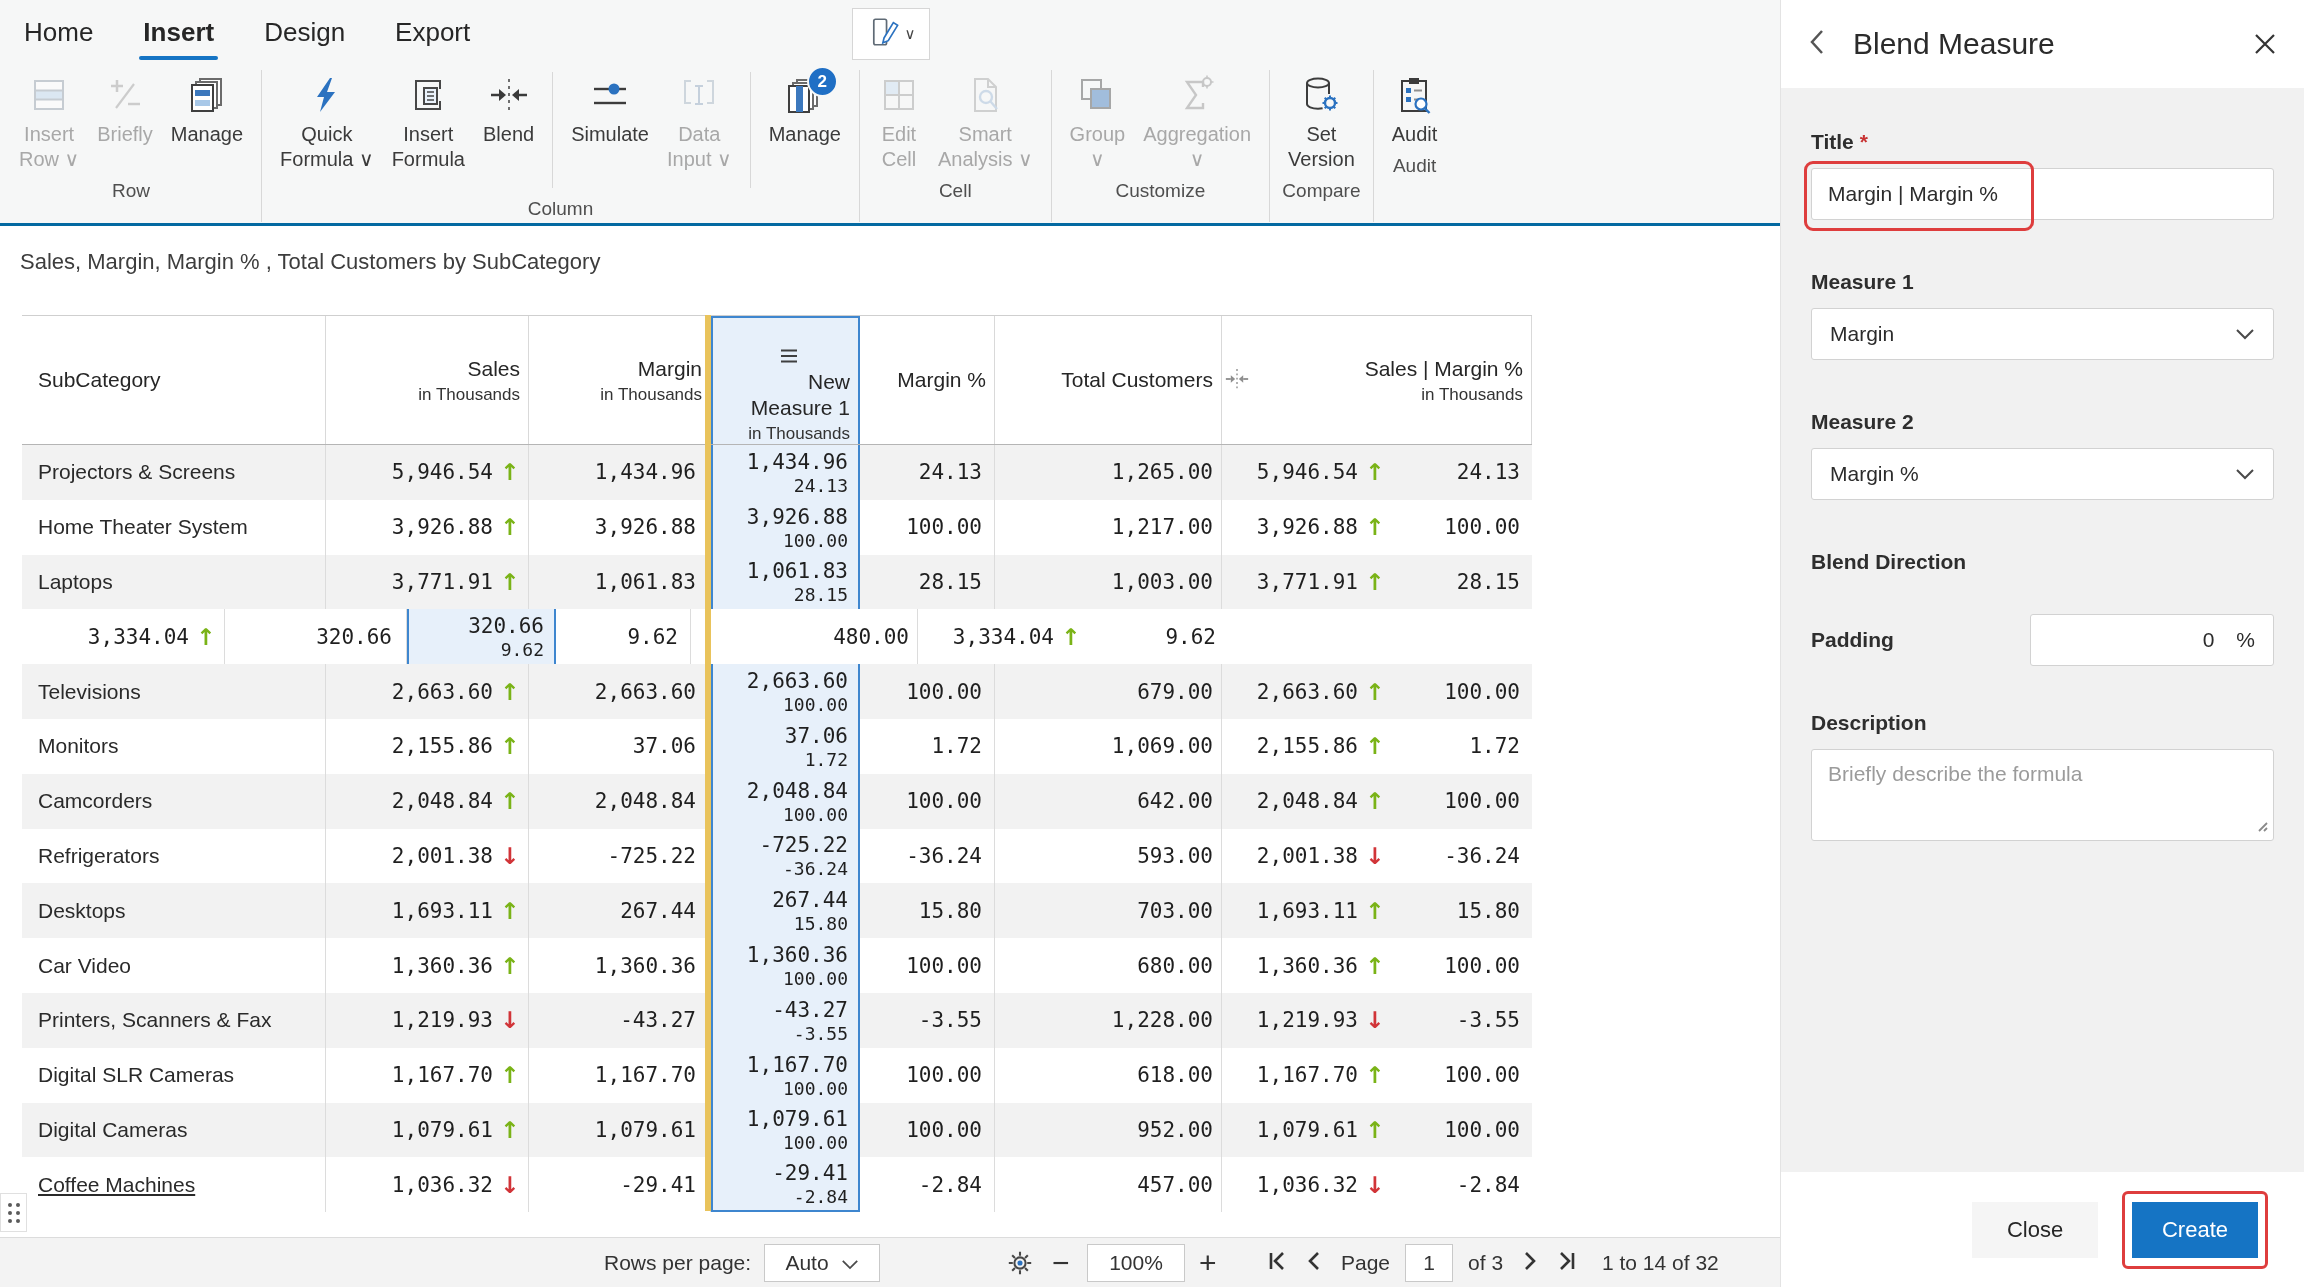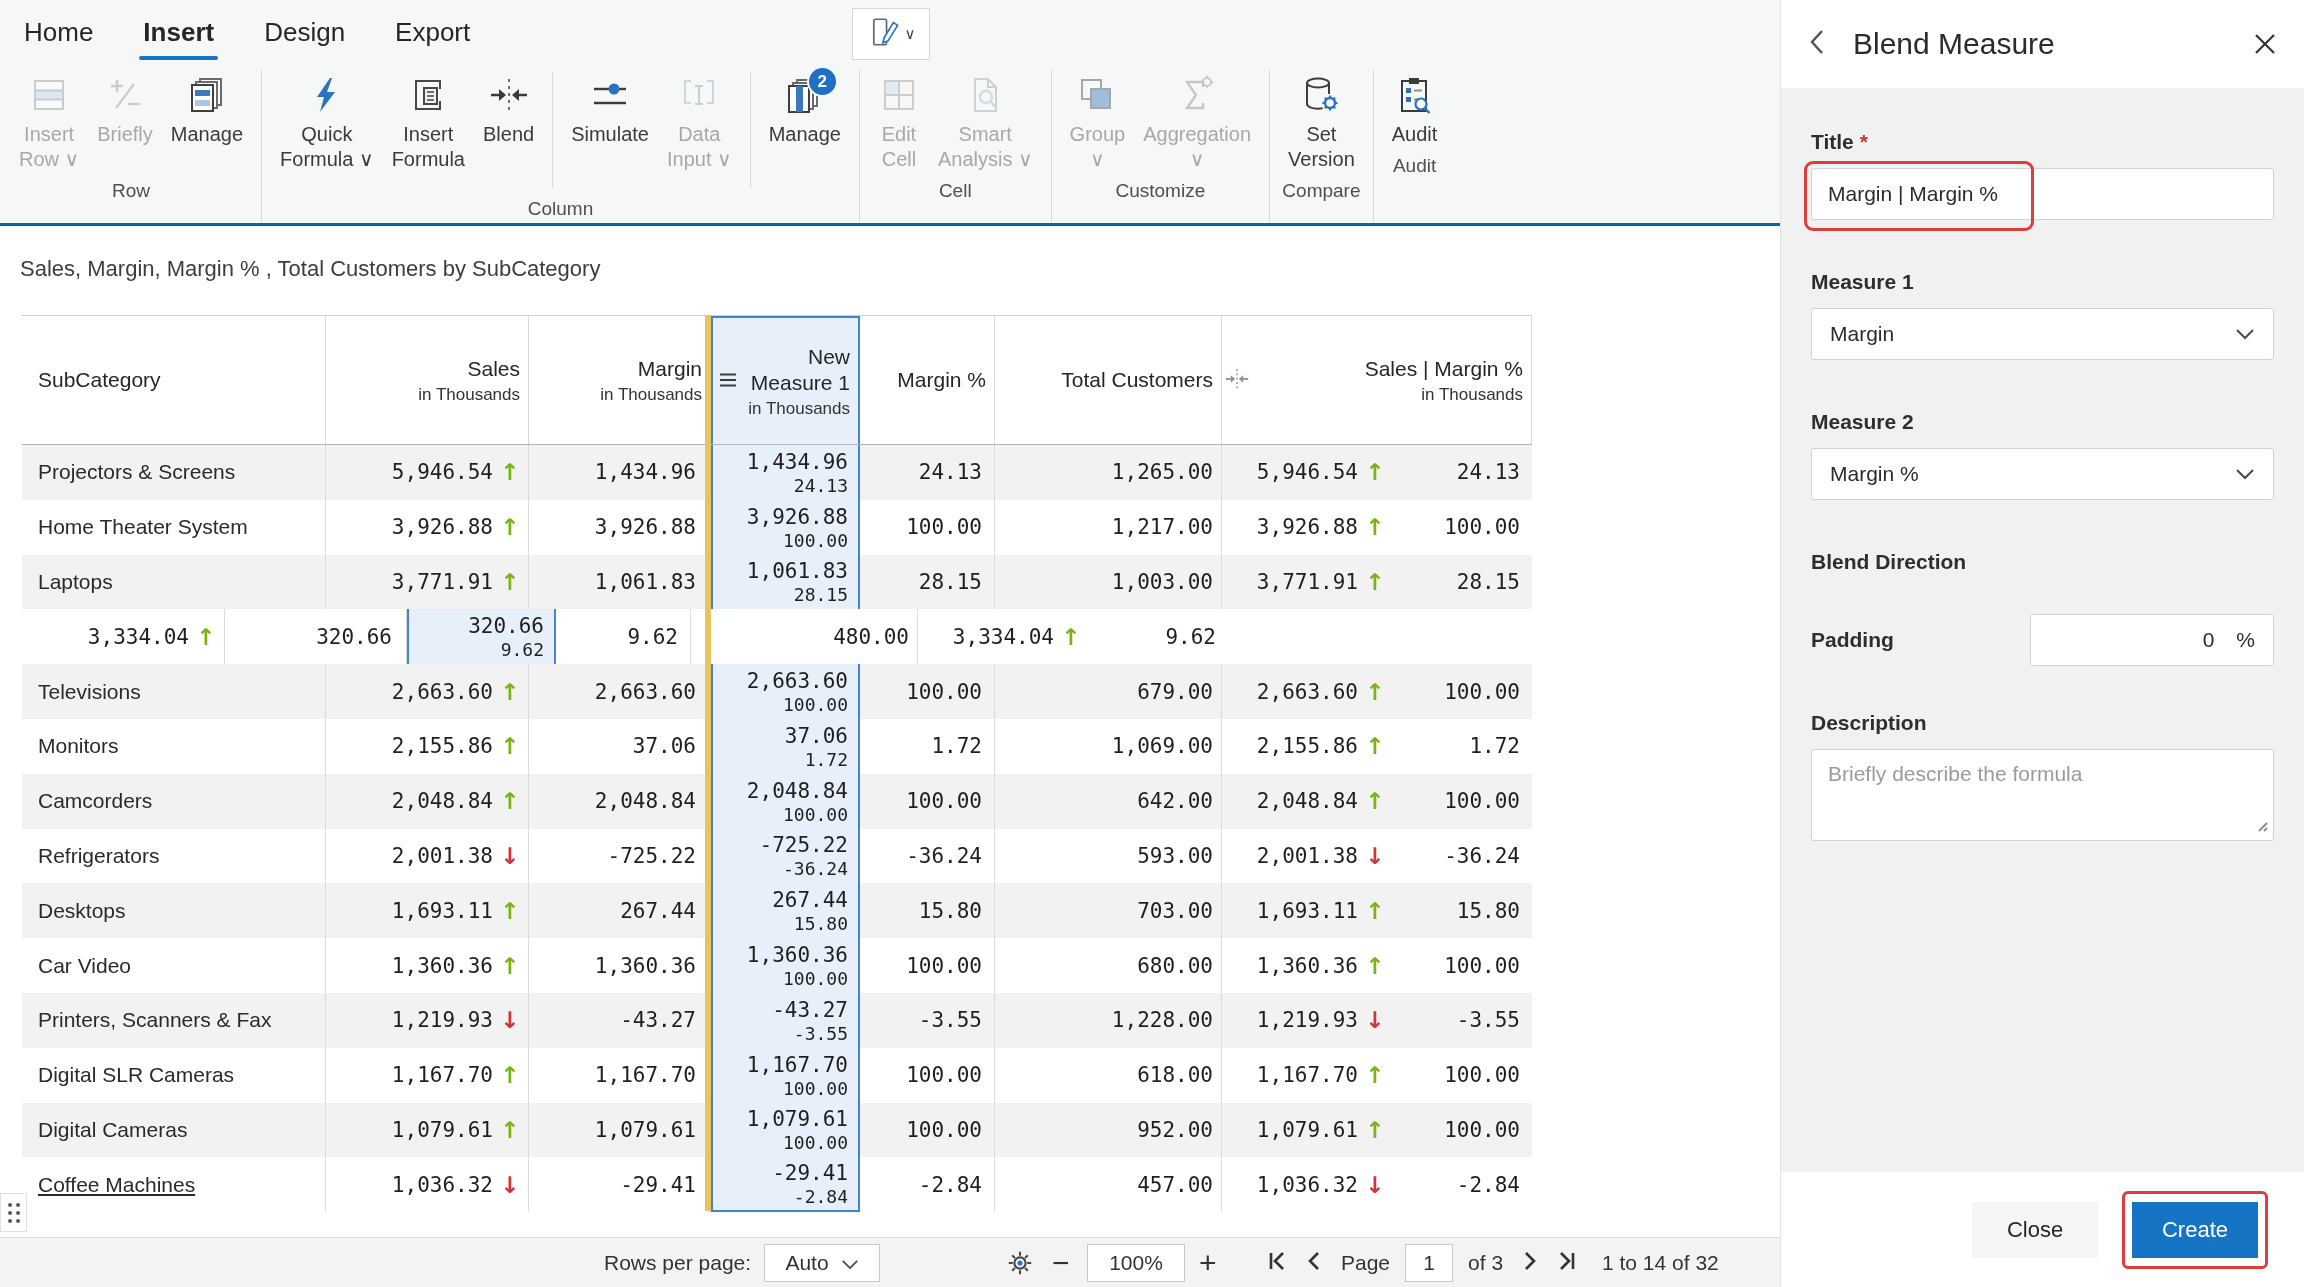--- a/index.html
+++ b/index.html
@@ -28,31 +28,31 @@
   .rlabel{font-size:20px;line-height:25px;text-align:center;color:#3b3b3b;white-space:nowrap;margin-top:2px;}
   .rbtn.disabled .rlabel{color:#a8a8a8;}
   .glabel{font-size:19px;color:#4f4f4f;margin-top:8px;height:24px;}
   .gsep{width:1px;background:#d8d8d8;margin:0 9px;align-self:stretch;}
   .gsep.inner{margin:2px 9px;height:116px;align-self:flex-start;}
   .badge{position:absolute;top:-4px;right:-12px;width:27px;height:27px;border-radius:50%;
          background:#1f6fc5;color:#fff;font-size:17px;font-weight:700;display:flex;align-items:center;
          justify-content:center;border:2px solid #f6f7f7;}
 
   
-  .viz-title{position:absolute;left:20px;top:256px;font-size:22px;color:#3d3d3d;}
+  .viz-title{position:absolute;left:20px;top:249px;font-size:22px;color:#3d3d3d;}
   .grid{position:absolute;left:22px;top:315px;width:1510px;}
   .ghead{display:flex;height:128px;border-top:1px solid #cfcfcf;border-bottom:1px solid #b5b5b5;
          position:relative;background:#fff;}
   .hc{box-sizing:border-box;display:flex;flex-direction:column;justify-content:center;
       align-items:flex-end;font-size:21px;color:#262626;border-right:1px solid #d9d9d9;}
   .hc:last-child{border-right:none;}
   .hmain{text-align:right;line-height:26px;}
   .hsub{font-size:17px;color:#333;margin-top:3px;}
   .h0{align-items:flex-start;padding-left:16px;}
-  .hc.hl{flex-direction:row;align-items:center;justify-content:flex-end;background:#e7f0fa;
+  .hc.hl{flex-direction:column;align-items:center;justify-content:flex-end;background:#e7f0fa;
       border-left:2px solid var(--highlight-border,#3e86cf);border-right:2px solid var(--highlight-border,#3e86cf);
       border-top:2px solid var(--highlight-border,#3e86cf);padding-left:6px;}
   .hl-text{margin-left:auto;display:flex;flex-direction:column;align-items:flex-end;padding-right:8px;
       width:108px;text-align:right;}
   .pr8{padding-right:8px;} .pr12{padding-right:12px;} .pr14{padding-right:14px;}
   .blend-mini{position:absolute;left:1202px;top:50px;}
 
   .grow{display:flex;height:54.8px;box-sizing:border-box;background:#fff;}
   .grow:nth-child(odd){background:#f2f2f2;}
   .bc{box-sizing:border-box;display:flex;align-items:center;border-right:1px solid #dcdcdc;}

